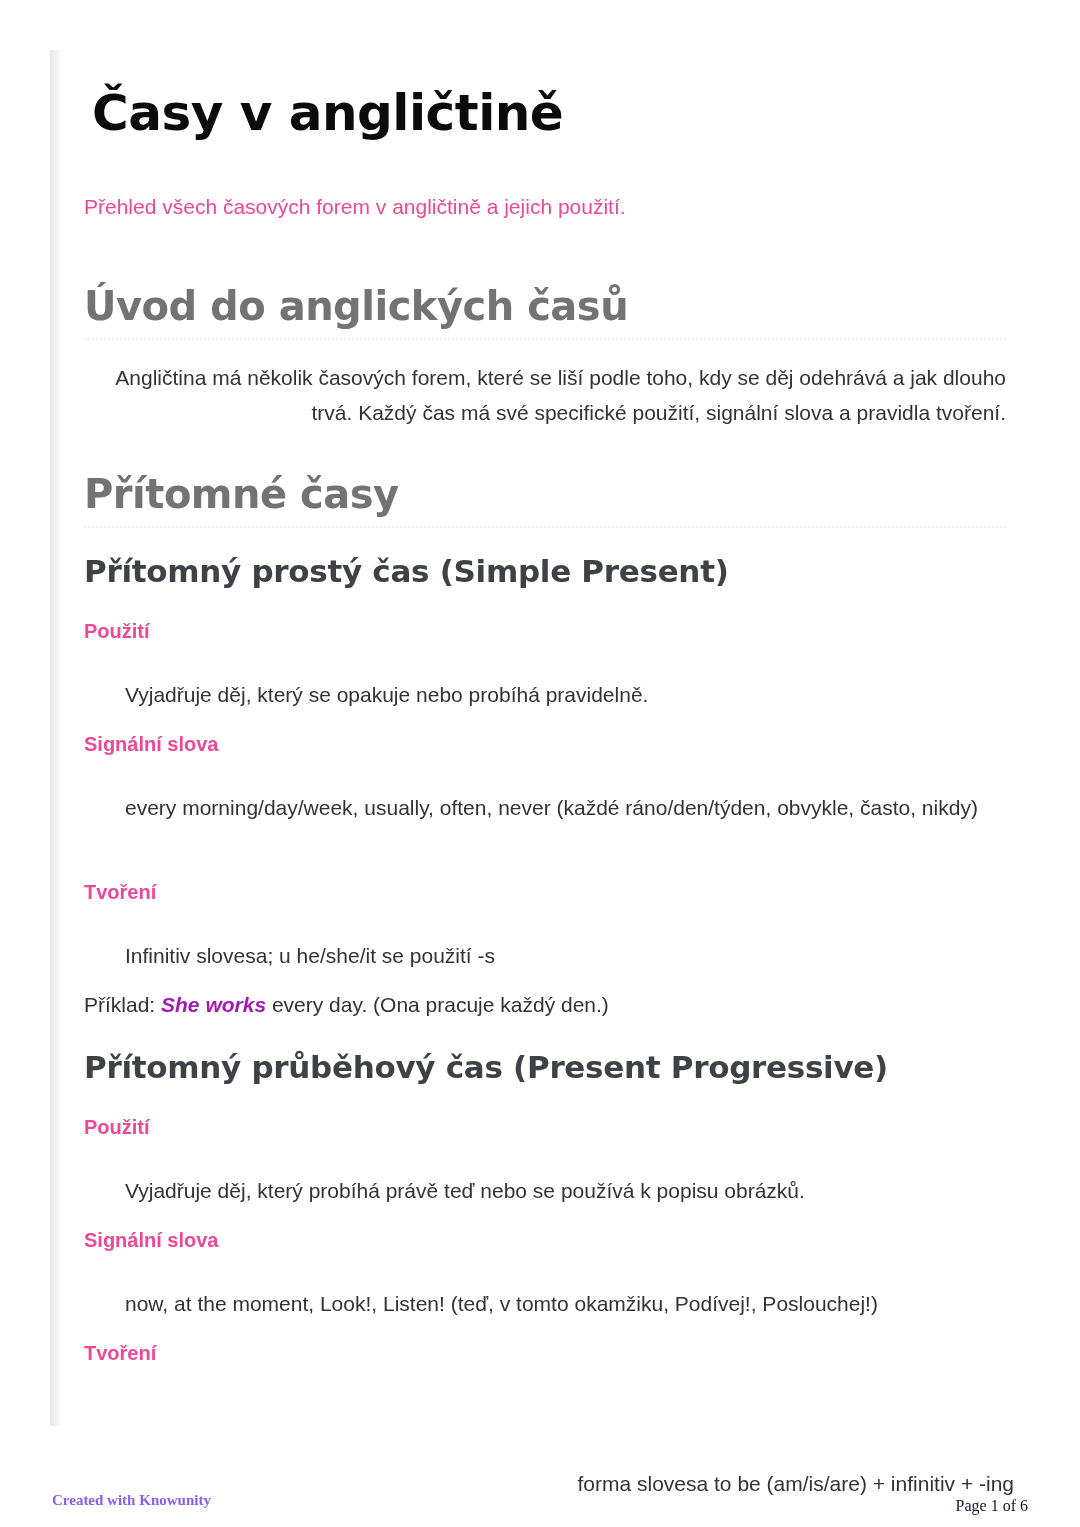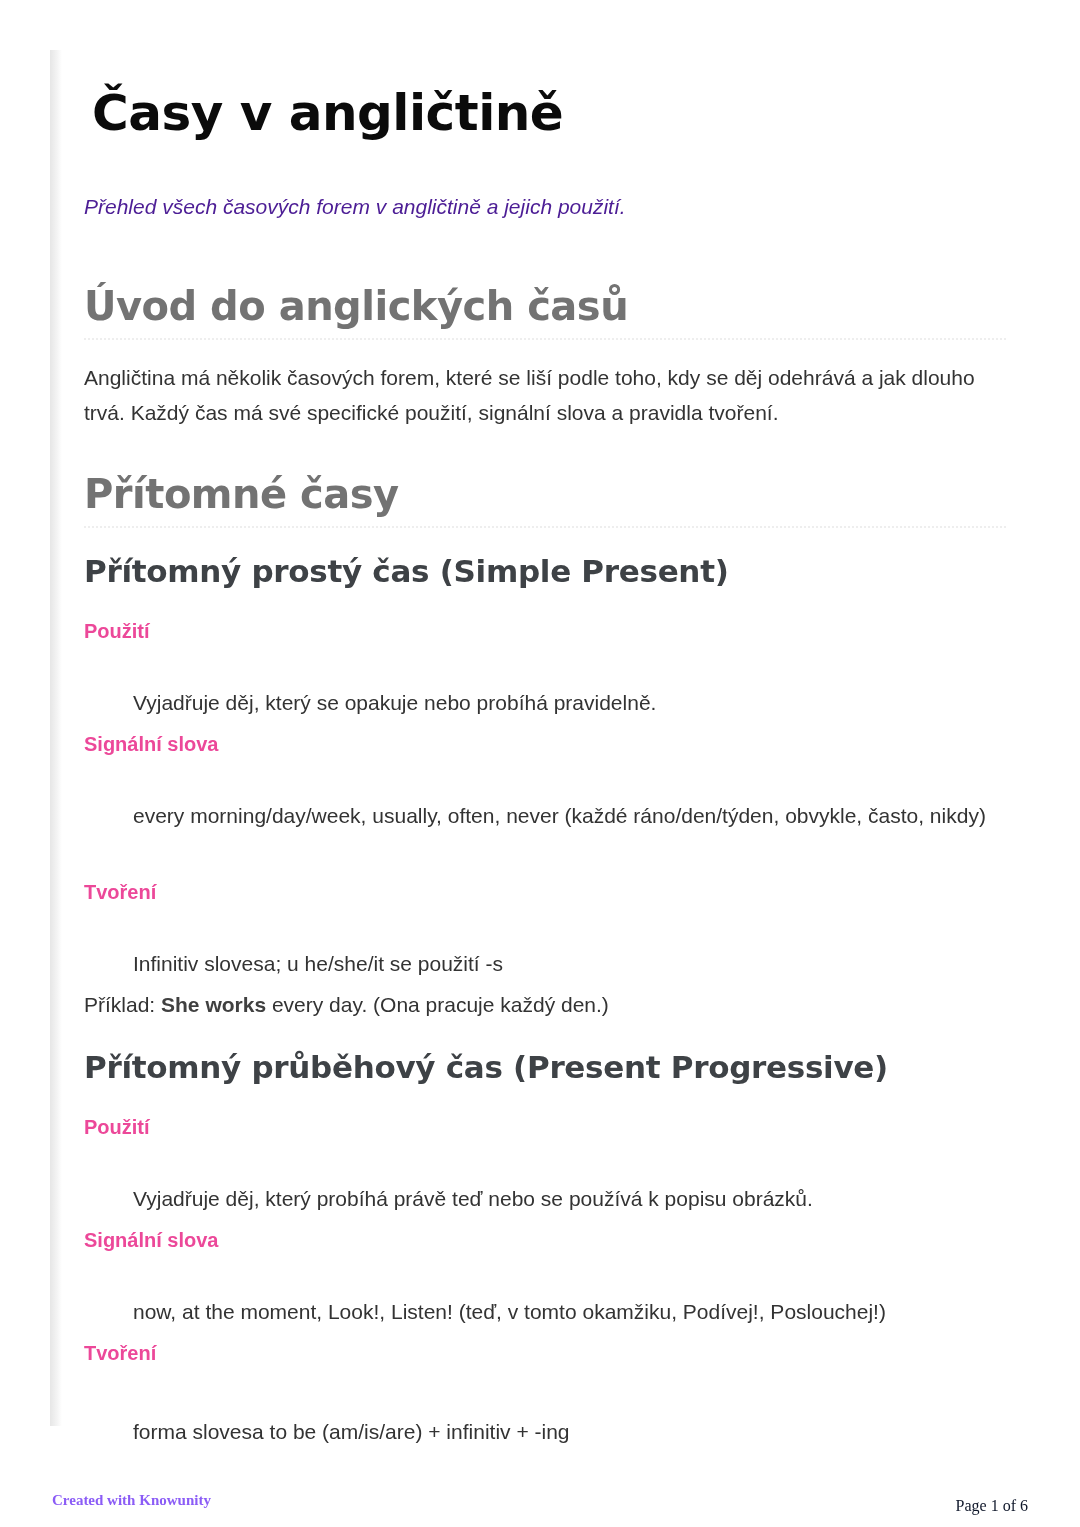--- a/index.html
+++ b/index.html
@@ -43,23 +43,22 @@
       white-space: nowrap;
     }
     .subtitle {
       position: absolute;
       top: 193px;
       left: 0;
       margin: 0;
       font-family: "Liberation Sans", sans-serif;
       font-size: 21px;
       line-height: 28px;
-      color: #4c1d95;
+      color: #ec4899;
       white-space: nowrap;
-      font-style: italic;
     }
     .h2 {
       position: absolute;
       left: 0;
       width: 922px;
       margin: 0;
       font-family: "DejaVu Sans", sans-serif;
       font-weight: bold;
       font-size: 40px;
       letter-spacing: -0.5px;
@@ -83,53 +82,54 @@
     }
     .para {
       position: absolute;
       left: 0;
       width: 922px;
       margin: 0;
       font-family: "Liberation Sans", sans-serif;
       font-size: 21px;
       line-height: 35px;
       color: #333;
+      text-align: right;
     }
     .label {
       position: absolute;
       left: 0;
       margin: 0;
       font-family: "Liberation Sans", sans-serif;
       font-weight: bold;
       font-size: 20px;
       line-height: 28px;
       color: #ec4899;
       white-space: nowrap;
     }
     .indent {
       position: absolute;
       left: 33px;
       width: 889px;
-      margin: 16px;
+      margin: 8px;
       font-family: "Liberation Sans", sans-serif;
       font-size: 21px;
       line-height: 34px;
       color: #333;
     }
     .example {
       position: absolute;
       left: 0;
       margin: 0;
       font-family: "Liberation Sans", sans-serif;
       font-size: 21px;
       line-height: 28px;
       color: #333;
       white-space: nowrap;
     }
-    .example b { font-weight: bold; color: #404040; }
+    .example b { font-weight: bold; color: #a21caf; font-style: italic; }
     .footer-left {
       position: absolute;
       left: 52px;
       top: 1492px;
       font-family: "Liberation Serif", serif;
       font-weight: bold;
       font-size: 15px;
       color: #8b5cf6;
       white-space: nowrap;
     }
@@ -173,18 +173,18 @@
 
   <h3 class="h3" style="top:1046px;">Přítomný průběhový čas (Present Progressive)</h3>
 
   <p class="label" style="top:1113px;">Použití</p>
   <p class="indent" style="top:1166px;">Vyjadřuje děj, který probíhá právě teď nebo se používá k popisu obrázků.</p>
 
   <p class="label" style="top:1226px;">Signální slova</p>
   <p class="indent" style="top:1279px;">now, at the moment, Look!, Listen! (teď, v tomto okamžiku, Podívej!, Poslouchej!)</p>
 
   <p class="label" style="top:1339px;">Tvoření</p>
-  <p class="indent" style="top:1399px;">forma slovesa to be (am/is/are) + infinitiv + -ing</p>
+  <p class="indent" style="top:1459px;text-align:right;">forma slovesa to be (am/is/are) + infinitiv + -ing</p>
 
 </div>
 
 <div class="footer-left">Created with Knowunity</div>
 <div class="footer-right">Page 1 of 6</div>
 
 </body></html>

